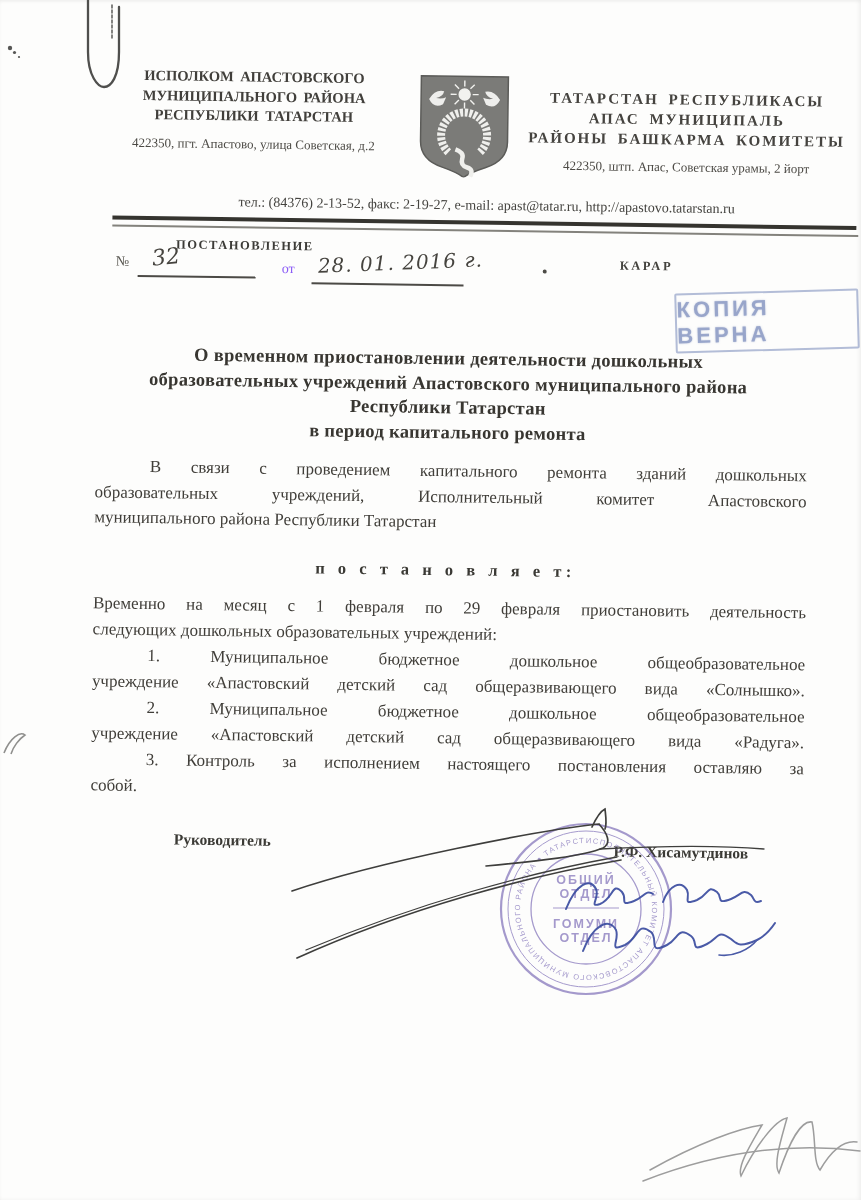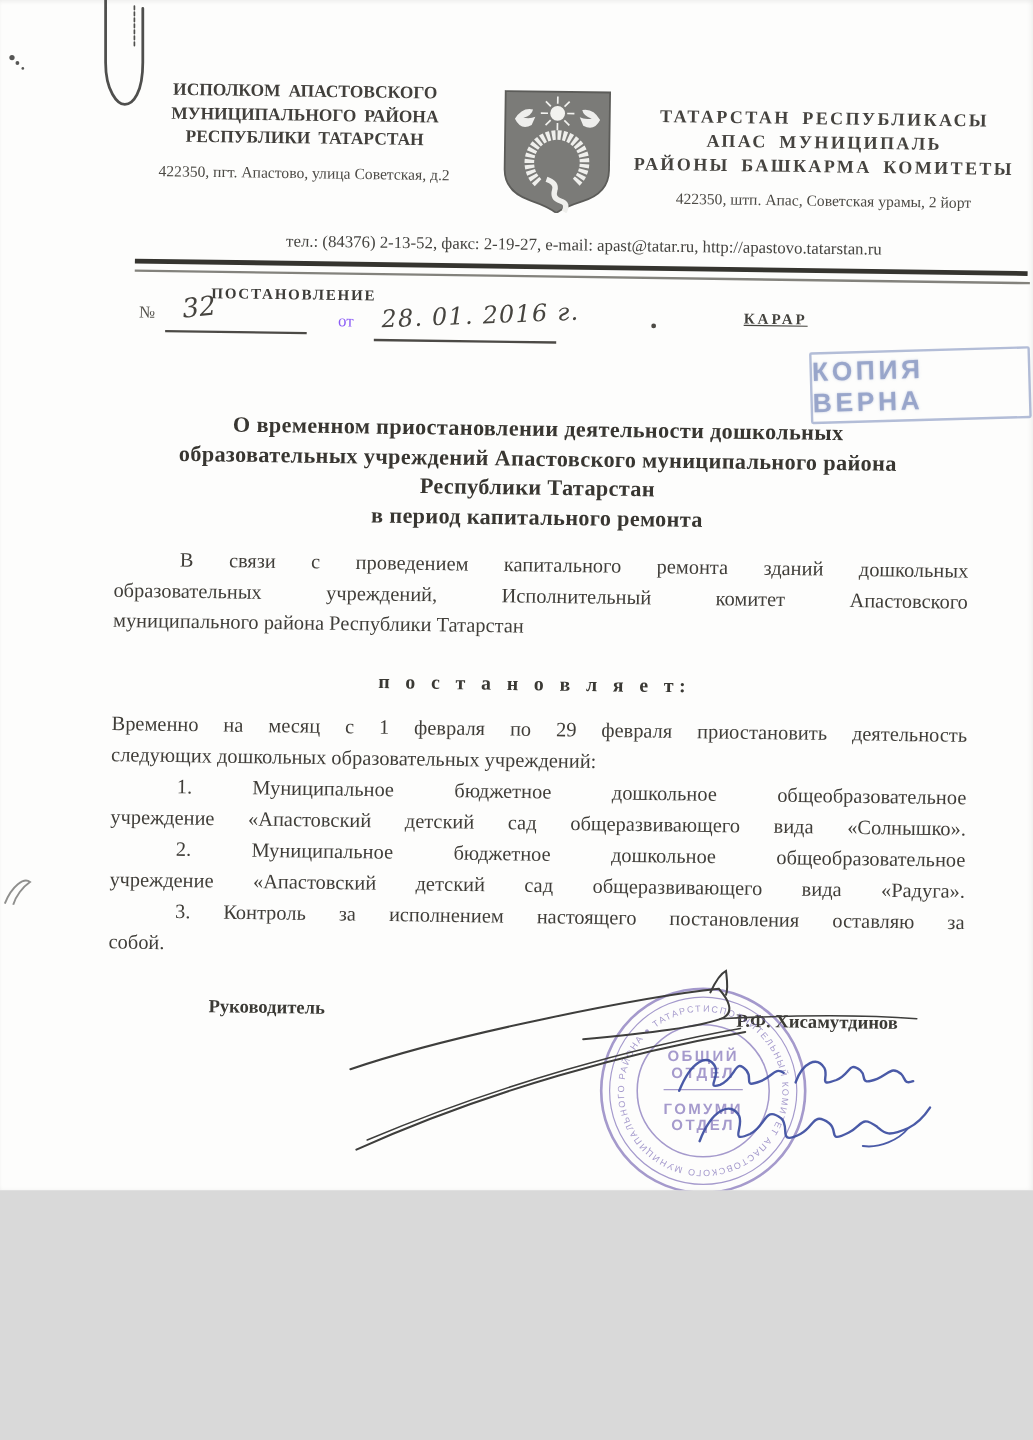--- a/index.html
+++ b/index.html
@@ -1,17 +1,17 @@
 <!DOCTYPE html>
 <html><head>
 <meta charset="utf-8">
 <style>
   html,body { margin:0; padding:0; background:#d9d9d9; }
   .page {
-    position:relative; width:861px; height:992px; margin:0 auto;
+    position:relative; width:861px; height:1200px; margin:0 auto;
     background:#fdfdfc; overflow:hidden;
     font-family:"Liberation Serif", serif; color:#3d3c39;
     box-shadow: inset -2px 0 4px rgba(0,0,0,0.05), inset 0 2px 3px rgba(0,0,0,0.03);
   }
   .tilt { position:absolute; left:0; top:0; width:861px; height:1200px;
           transform:rotate(0.8deg); transform-origin:430px 250px; }
   .abs { position:absolute; }
 
   
   .hdr-left  { left:102px; top:70px;  width:300px; text-align:center; }
@@ -19,21 +19,21 @@
   .org-name      { font-weight:bold; font-size:14.5px; line-height:19.5px; color:#413f3b; word-spacing:3px; }
   .org-name-tat  { font-weight:bold; font-size:15px;   line-height:20px;   color:#45433f; letter-spacing:2px; word-spacing:4px; }
   .org-addr  { margin-top:10px; font-size:13px; color:#4c4a45; white-space:nowrap; }
   .emblem    { left:414px; top:72px; }
   .contacts  { left:126px; top:197px; width:720px; text-align:center; font-size:14px; color:#454440; }
   .rule1 { left:112px; top:220px; width:744px; height:4px;  background:#35342f; }
   .rule2 { left:112px; top:229px; width:746px; height:2px;  background:#83827c; }
 
   
   .kind-ru  { left:176px; top:241px; font-weight:bold; font-size:12.5px; letter-spacing:1.5px; color:#3c3b37; }
-  .kind-tat { left:620px; top:256px; font-weight:bold; font-size:12.5px; letter-spacing:2.5px; color:#44433e;text-decoration:underline; }
+  .kind-tat { left:620px; top:256px; font-weight:bold; font-size:12.5px; letter-spacing:2.5px; color:#44433e; }
   .num-sign { left:116px; top:258px; font-size:14px; color:#55534d; }
   .from-lbl { left:282px; top:263px; font-size:14px; color:#8b5cf6; }
   .uline { height:2px; background:#4c4a46; }
   .ul-num  { left:138px; top:279px; width:118px; }
   .ul-date { left:312px; top:284px; width:152px; }
   .hand { font-family:"DejaVu Serif", serif; font-style:italic; color:#46443f; }
   .num-val  { left:152px; top:248px; font-size:22px; transform:rotate(-7deg); }
   .date-val { left:318px; top:251px; font-size:20px; transform:rotate(-3deg); letter-spacing:1px; white-space:nowrap; }
   .stray-dot { left:543px; top:268px; width:4px; height:4px; border-radius:50%; background:#4d4b46; }
 

